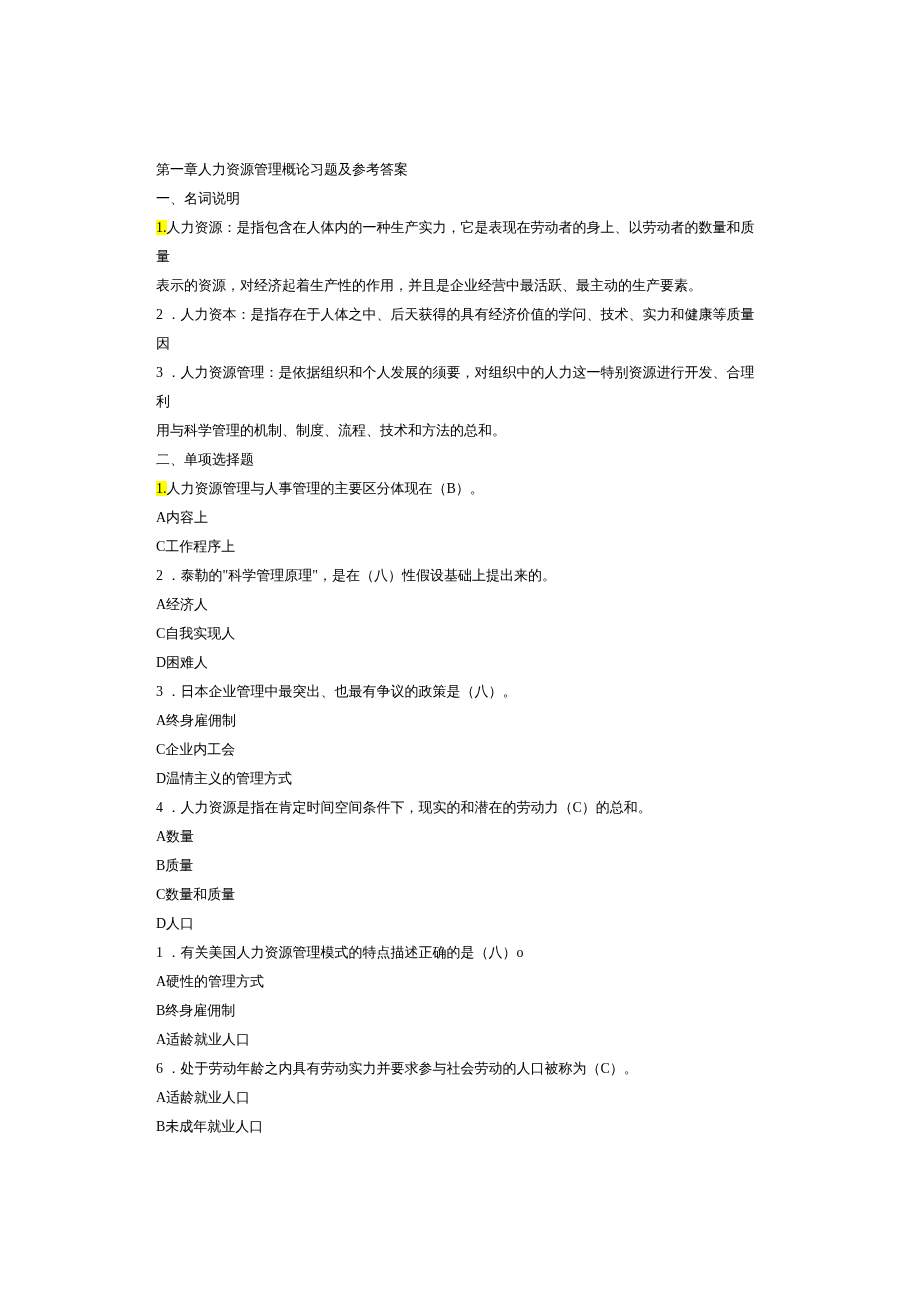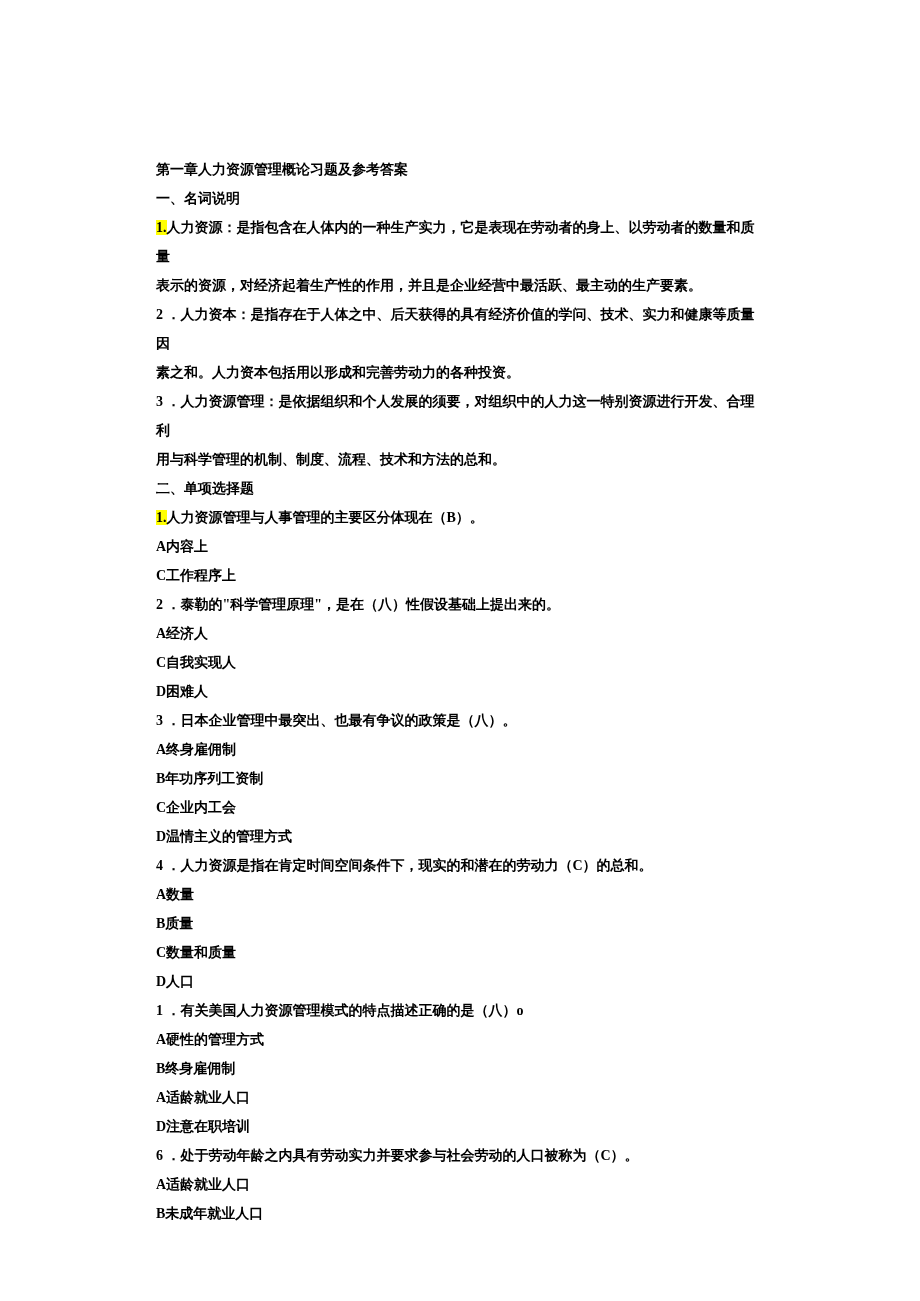--- a/index.html
+++ b/index.html
@@ -10,57 +10,53 @@
     width: 920px;
   }
   .page {
     padding: 155px 156px 50px 156px;
     font-size: 14px;
     line-height: 29px;
     color: #000000;
   }
   .line {
     display: block;
-    font-weight: bold;
   }
   .hl {
     background-color: #ffff00;
   }
 </style>
 </head>
 <body>
 
 <div class="page">
   <span class="line">第一章人力资源管理概论习题及参考答案</span>
   <span class="line">一、名词说明</span>
   <span class="line"><span class="hl">1.</span><span>人力资源：是指包含在人体内的一种生产实力，它是表现在劳动者的身上、以劳动者的数量和质量</span></span>
   <span class="line">表示的资源，对经济起着生产性的作用，并且是企业经营中最活跃、最主动的生产要素。</span>
   <span class="line">2 ．人力资本：是指存在于人体之中、后天获得的具有经济价值的学问、技术、实力和健康等质量因</span>
-  <span class="line">素之和。人力资本包括用以形成和完善劳动力的各种投资。</span>
   <span class="line">3 ．人力资源管理：是依据组织和个人发展的须要，对组织中的人力这一特别资源进行开发、合理利</span>
   <span class="line">用与科学管理的机制、制度、流程、技术和方法的总和。</span>
   <span class="line">二、单项选择题</span>
   <span class="line"><span class="hl">1.</span><span>人力资源管理与人事管理的主要区分体现在（B）。</span></span>
   <span class="line">A内容上</span>
   <span class="line">C工作程序上</span>
   <span class="line">2 ．泰勒的"科学管理原理"，是在（八）性假设基础上提出来的。</span>
   <span class="line">A经济人</span>
   <span class="line">C自我实现人</span>
   <span class="line">D困难人</span>
   <span class="line">3 ．日本企业管理中最突出、也最有争议的政策是（八）。</span>
   <span class="line">A终身雇佣制</span>
-  <span class="line">B年功序列工资制</span>
   <span class="line">C企业内工会</span>
   <span class="line">D温情主义的管理方式</span>
   <span class="line">4 ．人力资源是指在肯定时间空间条件下，现实的和潜在的劳动力（C）的总和。</span>
   <span class="line">A数量</span>
   <span class="line">B质量</span>
   <span class="line">C数量和质量</span>
   <span class="line">D人口</span>
   <span class="line">1 ．有关美国人力资源管理模式的特点描述正确的是（八）o</span>
   <span class="line">A硬性的管理方式</span>
   <span class="line">B终身雇佣制</span>
   <span class="line">A适龄就业人口</span>
-  <span class="line">D注意在职培训</span>
   <span class="line">6 ．处于劳动年龄之内具有劳动实力并要求参与社会劳动的人口被称为（C）。</span>
   <span class="line">A适龄就业人口</span>
   <span class="line">B未成年就业人口</span>
 </div>
 
 </body></html>

